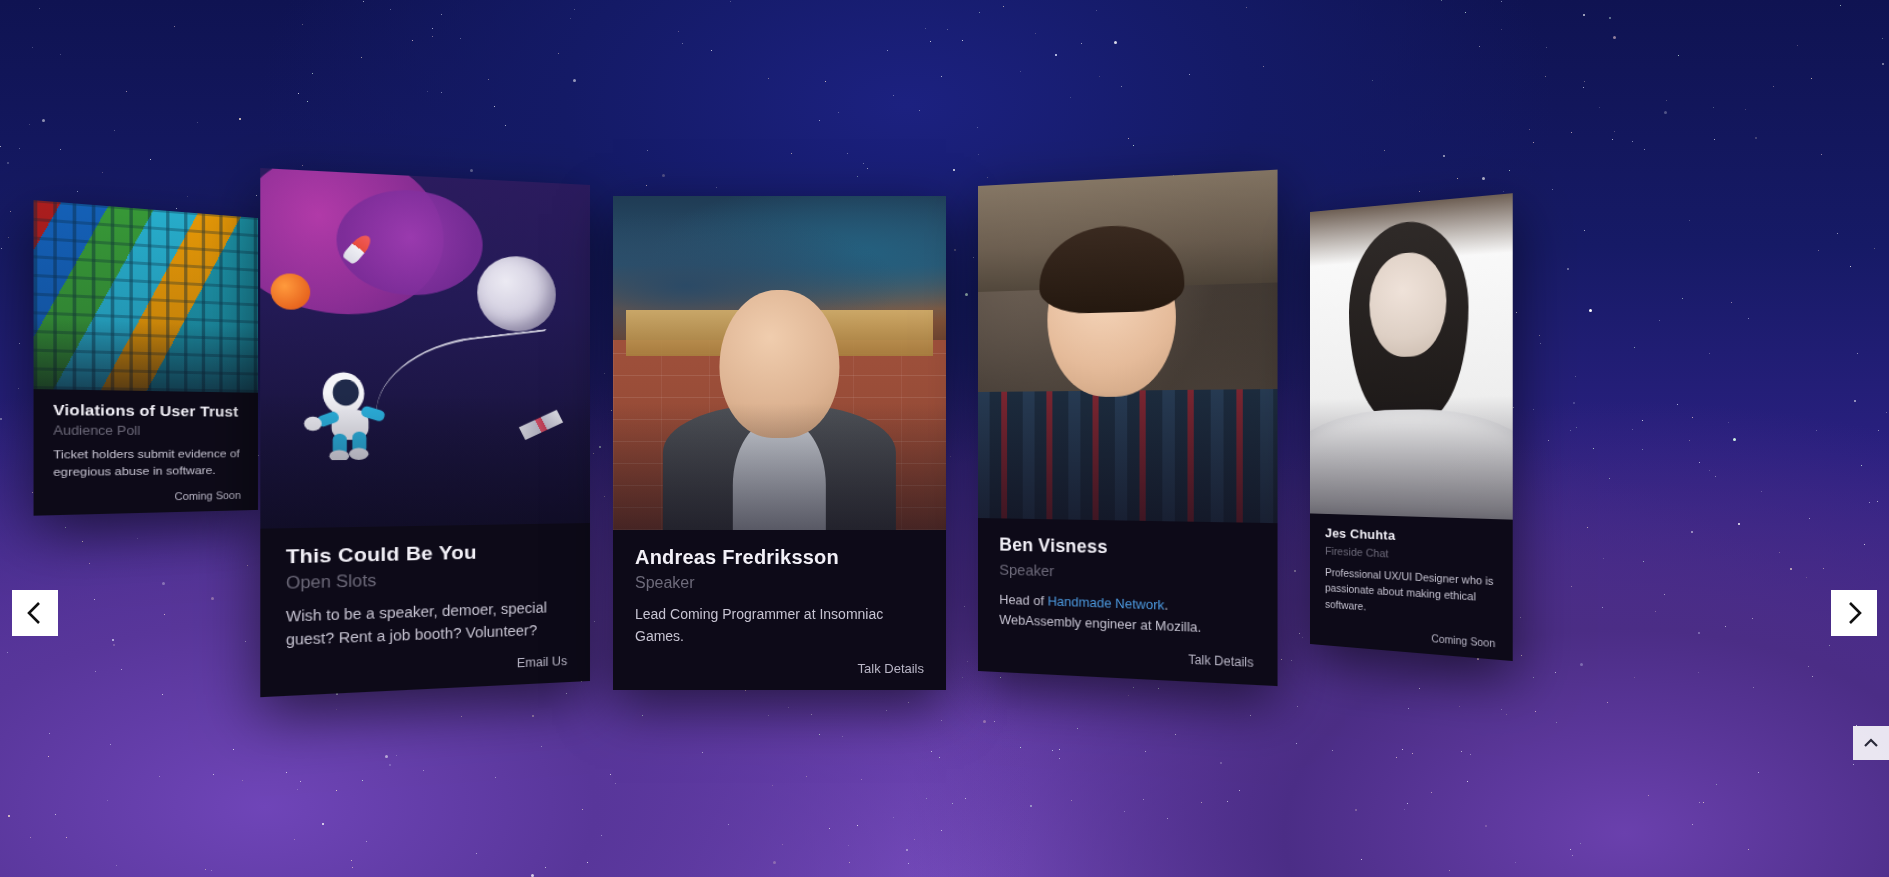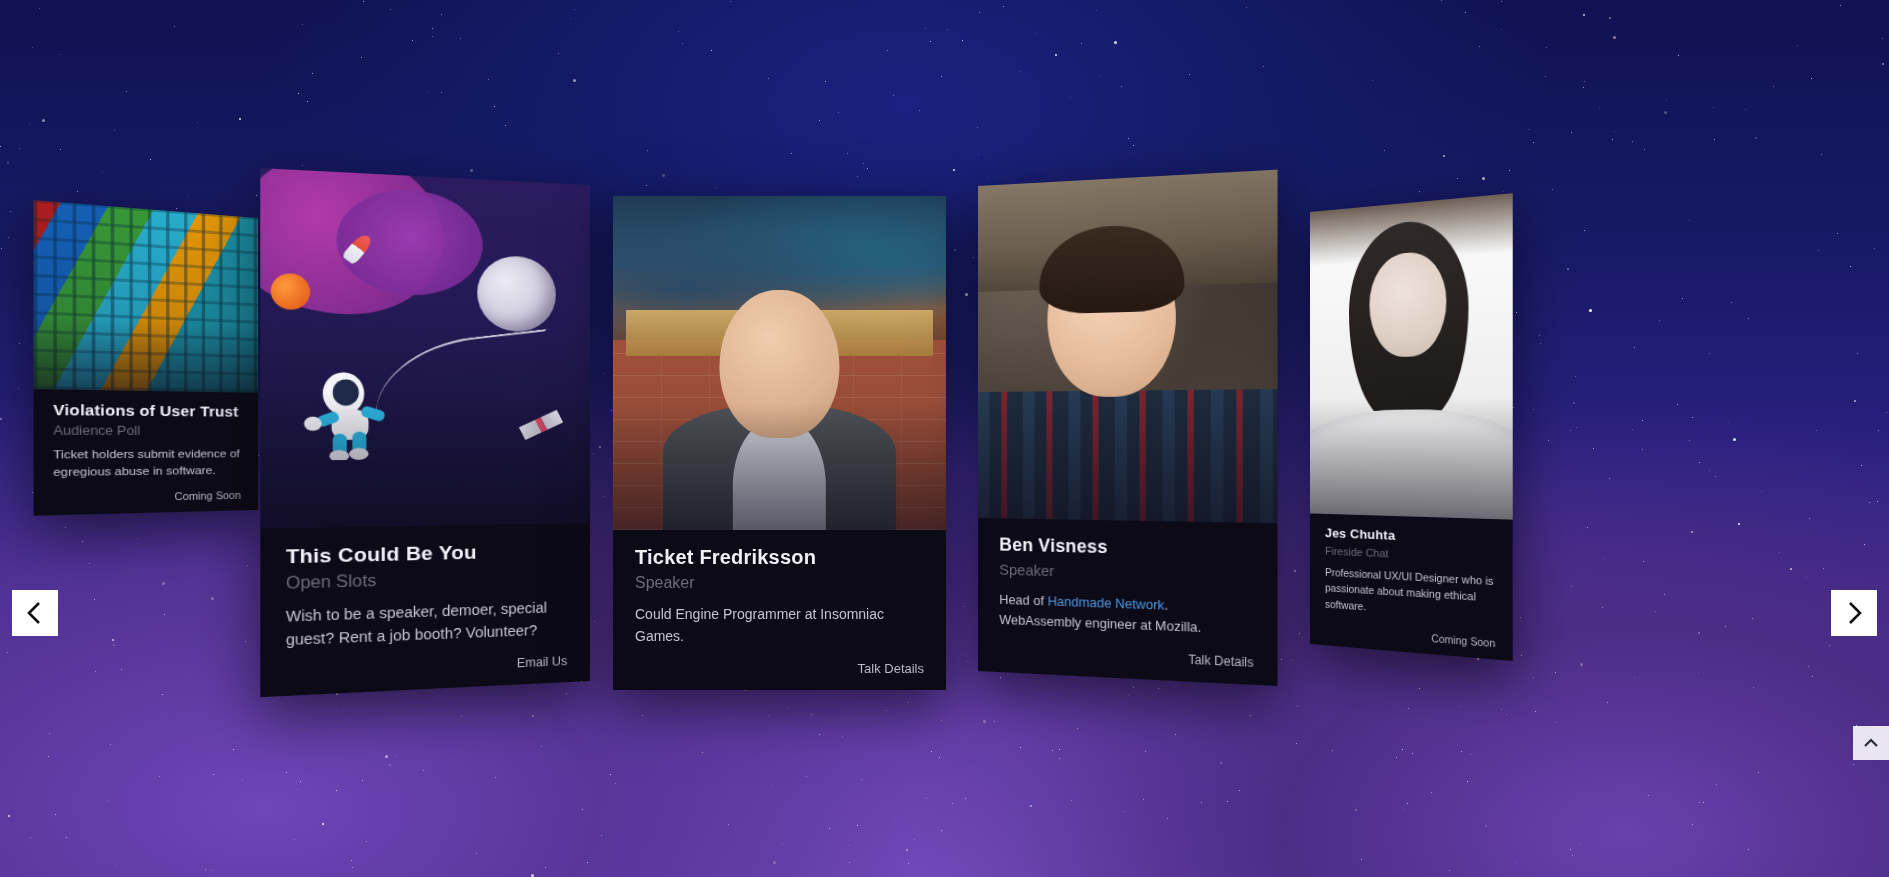--- a/index.html
+++ b/index.html
@@ -1071,23 +1071,23 @@
           <div class="art3-frame"></div>
           <div class="art3-person">
             <div class="art3-body"></div>
             <div class="art3-shirt"></div>
             <div class="art3-head"></div>
           </div>
         </div>
         <div class="photo-vignette"></div>
       </div>
       <div class="card-body">
-        <div class="card-name">Ticket Fredriksson</div>
+        <div class="card-name">Andreas Fredriksson</div>
         <div class="card-role">Speaker</div>
-        <div class="card-desc">Could Engine Programmer at Insomniac Games.</div>
+        <div class="card-desc">Lead Coming Programmer at Insomniac Games.</div>
         <div class="card-cta">Talk Details</div>
       </div>
     </div>
 
     <div class="card" id="card-4">
       <div class="card-photo">
         <div class="ph art4-bg">
           <div class="art4-rockband"></div>
           <div class="art4-plaid"></div>
           <div class="art4-head"></div>

